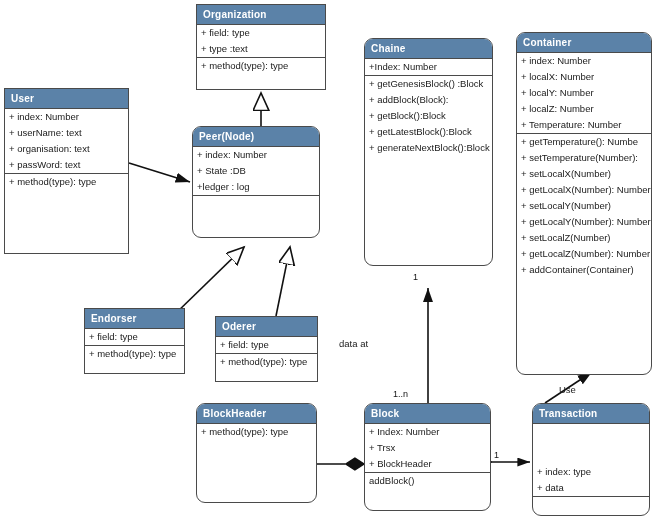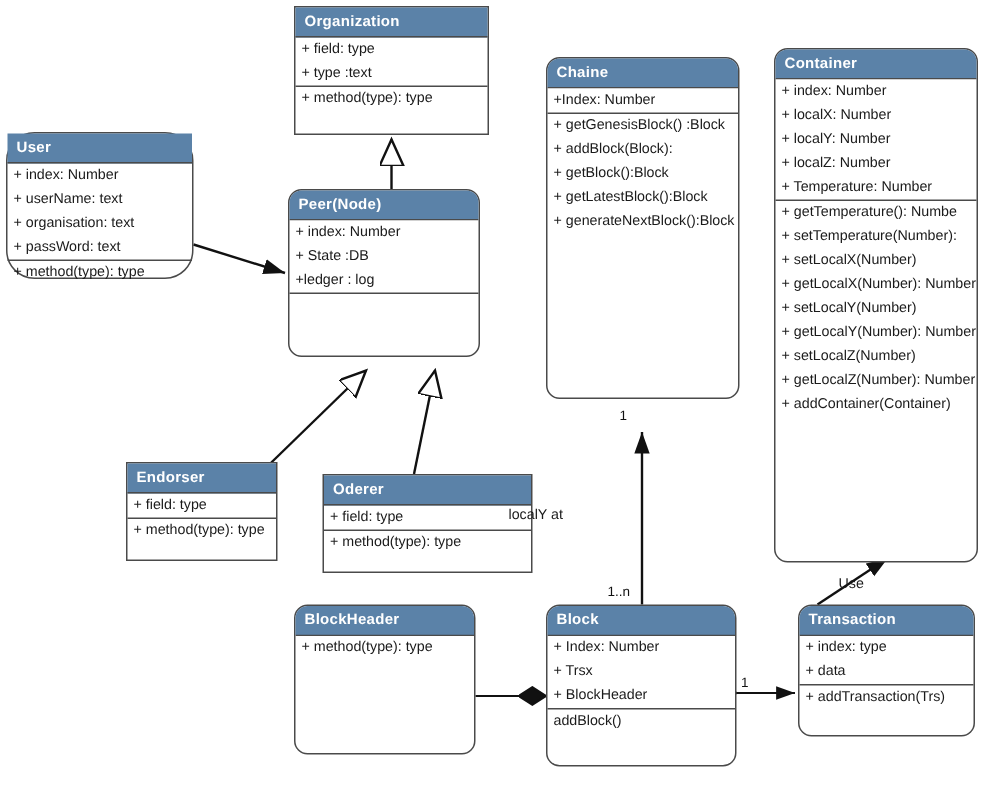--- a/index.html
+++ b/index.html
@@ -122,21 +122,21 @@
 <div class="uml-class" style="left: 196px; top: 4px; width: 130px; height: 86px;">
       <div class="uml-title">Organization</div>
       <div class="uml-compartment attrs">
         <div class="uml-row">+ field: type</div>
         <div class="uml-row">+ type :text</div>
       </div>
       <div class="uml-compartment grow">
         <div class="uml-row">+ method(type): type</div>
       </div>
     </div>
-    <div class="uml-class" style="left: 4px; top: 88px; width: 125px; height: 98px; border-radius: 19px;">
+    <div class="uml-class" style="left: 4px; top: 88px; width: 125px; height: 166px;">
       <div class="uml-title">User</div>
       <div class="uml-compartment attrs">
         <div class="uml-row">+ index: Number</div>
         <div class="uml-row">+ userName: text</div>
         <div class="uml-row">+ organisation: text</div>
         <div class="uml-row">+ passWord: text</div>
       </div>
       <div class="uml-compartment grow">
         <div class="uml-row">+ method(type): type</div>
       </div>
@@ -186,21 +186,21 @@
     </div>
     <div class="uml-class" style="left: 84px; top: 308px; width: 101px; height: 66px;">
       <div class="uml-title">Endorser</div>
       <div class="uml-compartment attrs">
         <div class="uml-row">+ field: type</div>
       </div>
       <div class="uml-compartment grow">
         <div class="uml-row">+ method(type): type</div>
       </div>
     </div>
-    <div class="uml-class" style="left: 215px; top: 316px; width: 140px; height: 66px;">
+    <div class="uml-class" style="left: 215px; top: 316px; width: 103px; height: 66px;">
       <div class="uml-title">Oderer</div>
       <div class="uml-compartment attrs">
         <div class="uml-row">+ field: type</div>
       </div>
       <div class="uml-compartment grow">
         <div class="uml-row">+ method(type): type</div>
       </div>
     </div>
     <div class="uml-class rounded" style="left: 196px; top: 403px; width: 121px; height: 100px;">
       <div class="uml-title">BlockHeader</div>
@@ -212,28 +212,28 @@
       <div class="uml-title">Block</div>
       <div class="uml-compartment attrs">
         <div class="uml-row">+ Index: Number</div>
         <div class="uml-row">+ Trsx</div>
         <div class="uml-row">+ BlockHeader</div>
       </div>
       <div class="uml-compartment grow">
         <div class="uml-row">addBlock()</div>
       </div>
     </div>
-    <div class="uml-class rounded" style="left: 532px; top: 403px; width: 118px; height: 88px;">
+    <div class="uml-class rounded" style="left: 532px; top: 403px; width: 118px; height: 113px; gap: 40px;">
       <div class="uml-title">Transaction</div>
       <div class="uml-compartment attrs">
         <div class="uml-row">+ index: type</div>
         <div class="uml-row">+ data</div>
       </div>
       <div class="uml-compartment grow">
         <div class="uml-row">+ addTransaction(Trs)</div>
       </div>
     </div>
-    <div class="edge-label" style="left: 339px; top: 338px;">localY at</div>
+    <div class="edge-label" style="left: 339px; top: 338px;">data at</div>
     <div class="edge-label" style="left: 559px; top: 384px;">Use</div>
     <div class="mult-label" style="left: 413px; top: 272px;">1</div>
-    <div class="mult-label" style="left: 405px; top: 389px;">1..n</div>
+    <div class="mult-label" style="left: 393px; top: 389px;">1..n</div>
     <div class="mult-label" style="left: 494px; top: 450px;">1</div>
   </div>
 
 </body></html>

